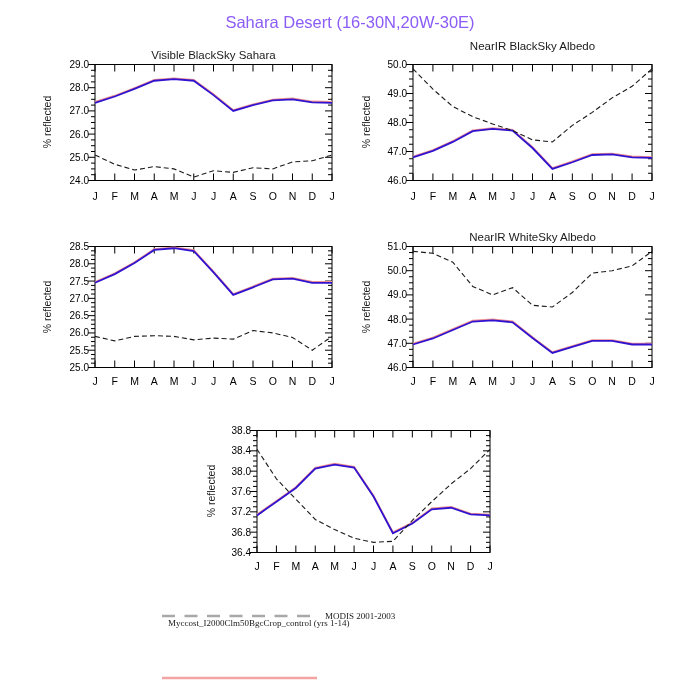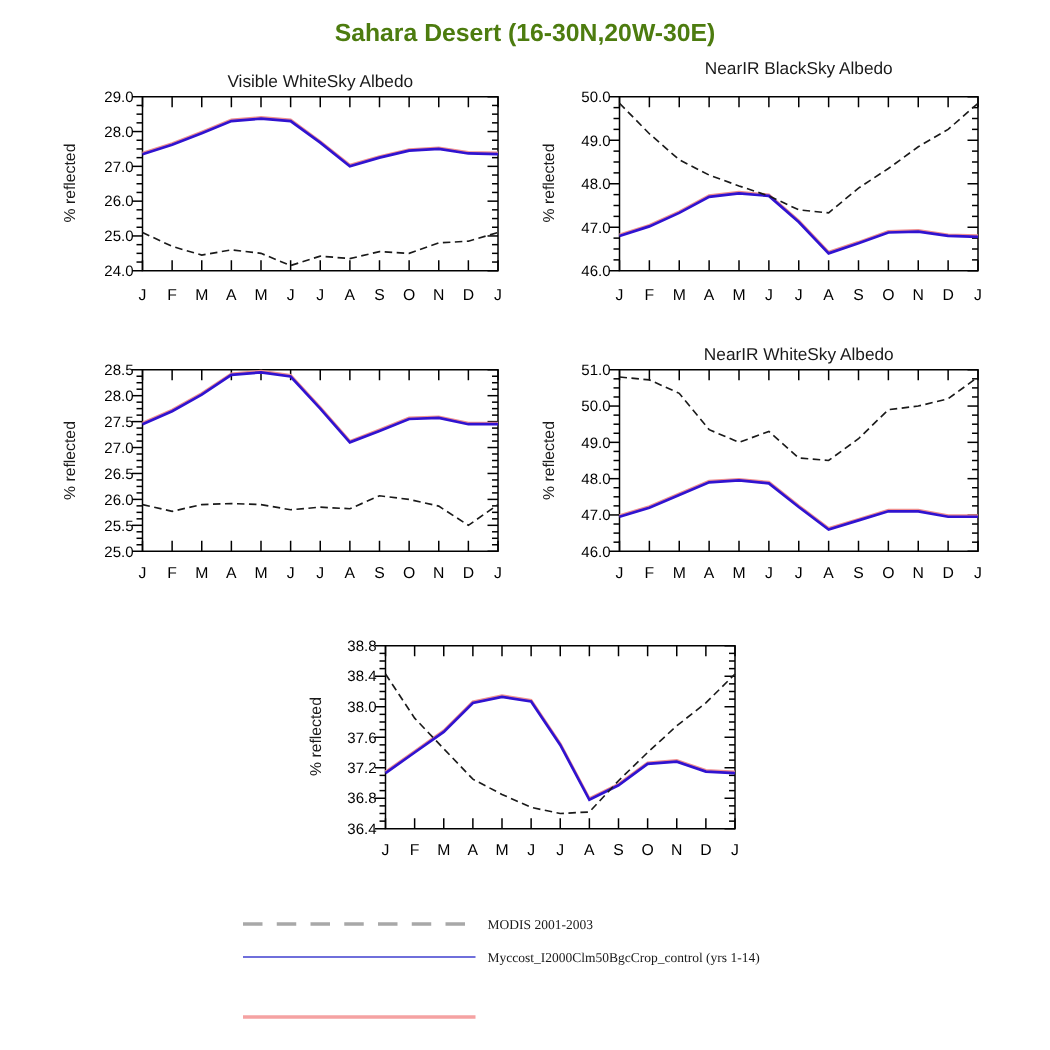--- a/index.html
+++ b/index.html
@@ -1,20 +1,20 @@
 <!DOCTYPE html>
 <html><head>
 <meta charset="utf-8">
 <style>
   html,body{margin:0;padding:0;background:#fff;}
   #canvas{position:relative;width:700px;height:700px;background:#fff;
           font-family:"Liberation Sans",sans-serif;color:#000;overflow:hidden;}
   #plot-svg{position:absolute;left:0;top:0;}
   .main-title{position:absolute;left:0;top:13px;width:700px;text-align:center;
-              font-size:16.5px;color:#4d7c0f;font-weight:bold;}
+              font-size:16.5px;color:#8b5cf6;}
   .panel-title{position:absolute;text-align:center;font-size:11.5px;color:#1a1a1a;}
   .ylabel{position:absolute;font-size:10.5px;color:#1a1a1a;white-space:nowrap;
           transform:translate(-50%,-50%) rotate(-90deg);}
   .legend-row{position:absolute;left:161px;height:16px;display:flex;align-items:center;}
   .legend-row svg{display:block;}
   .legend-label{margin-left:7px;font-size:9px;color:#1a1a1a;white-space:nowrap;font-family:Liberation Serif, serif;}
   .tick{font-family:"Liberation Sans",sans-serif;font-size:10px;fill:#000;}
   .mtick{font-family:"Liberation Sans",sans-serif;font-size:10.5px;fill:#000;}
 </style>
 </head>
@@ -492,37 +492,37 @@
       <line x1="490" y1="430.5" x2="490" y2="437.5" stroke="#000" stroke-width="1"></line>
       <line x1="490" y1="552.5" x2="490" y2="545.5" stroke="#000" stroke-width="1"></line>
       <text x="490" y="570" text-anchor="middle" class="mtick">J</text>
       <polyline points="257,515.3916666666664 276.4166666666667,501.66666666666663 295.8333333333333,487.9416666666665 315.25,468.625 334.6666666666667,464.55833333333305 354.0833333333333,467.6083333333332 373.5,496.58333333333326 392.91666666666663,533.1833333333332 412.33333333333337,523.525 431.75,509.2916666666666 451.16666666666663,507.7666666666665 470.58333333333337,514.375 490,515.3916666666664" fill="none" stroke="#ef8f8f" stroke-width="1.8" transform="translate(0,-0.8)"></polyline>
       <polyline points="257,515.3916666666664 276.4166666666667,501.66666666666663 295.8333333333333,487.9416666666665 315.25,468.625 334.6666666666667,464.55833333333305 354.0833333333333,467.6083333333332 373.5,496.58333333333326 392.91666666666663,533.1833333333332 412.33333333333337,523.525 431.75,509.2916666666666 451.16666666666663,507.7666666666665 470.58333333333337,514.375 490,515.3916666666664" fill="none" stroke="#3013d0" stroke-width="1.8"></polyline>
       <polyline points="257,449.3083333333332 276.4166666666667,478.79166666666646 295.8333333333333,499.1249999999998 315.25,519.4583333333334 334.6666666666667,529.6249999999999 354.0833333333333,538.2666666666667 373.5,542.3333333333331 392.91666666666663,541.3166666666667 412.33333333333337,520.4749999999998 431.75,501.66666666666663 451.16666666666663,483.8749999999999 470.58333333333337,468.625 490,449.3083333333332" fill="none" stroke="#1a1a1a" stroke-width="1.1" stroke-dasharray="5,3"></polyline>
     </svg>
 
   <div class="main-title">Sahara Desert (16-30N,20W-30E)</div>
 
-  <div class="panel-title" style="left:95px;top:49px;width:237px;">Visible WhiteSky Albedo</div>
+  <div class="panel-title" style="left:95px;top:49px;width:237px;">Visible BlackSky Sahara</div>
   <div class="panel-title" style="left:413px;top:40px;width:239px;">NearIR BlackSky Albedo</div>
   <div class="panel-title" style="left:413px;top:231px;width:239px;">NearIR WhiteSky Albedo</div>
 
   <div class="ylabel" style="left:47px;top:122px;">% reflected</div>
   <div class="ylabel" style="left:366px;top:122px;">% reflected</div>
   <div class="ylabel" style="left:47px;top:307px;">% reflected</div>
   <div class="ylabel" style="left:366px;top:307px;">% reflected</div>
   <div class="ylabel" style="left:211px;top:491px;">% reflected</div>
 
   <div class="legend-row" style="top:608px;">
     <svg width="157" height="16">
       <line id="lg-line-0" x1="1" y1="8" x2="156" y2="8" stroke-width="2.4" stroke-dasharray="13,9.5" stroke="#a8a8a8"></line>
     </svg>
     <span class="legend-label">MODIS 2001-2003</span>
   </div>
-  <div class="legend-row" style="top:630px;">
+  <div class="legend-row" style="top:612px;flex-direction:column;">
     <svg width="157" height="16">
       <line id="lg-line-1" x1="1" y1="8" x2="156" y2="8" stroke-width="1.4" stroke="#6f6fdb"></line>
     </svg>
     <span class="legend-label">Myccost_I2000Clm50BgcCrop_control (yrs 1-14)</span>
   </div>
   <div class="legend-row" style="top:670px;">
     <svg width="157" height="16">
       <line id="lg-line-2" x1="1" y1="8" x2="156" y2="8" stroke-width="2.4" stroke="#f5a2a2"></line>
     </svg>
   </div>

